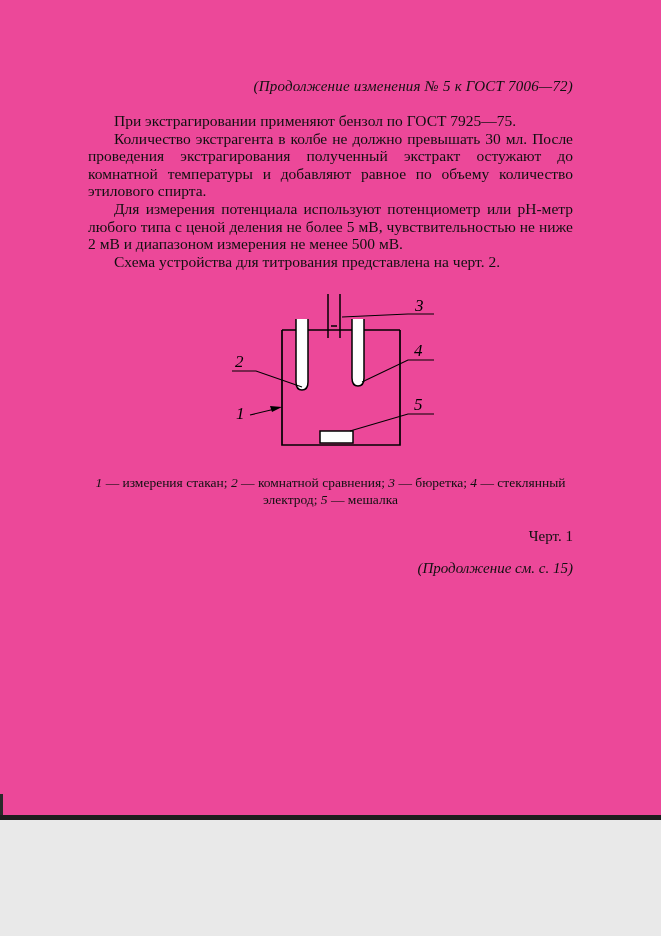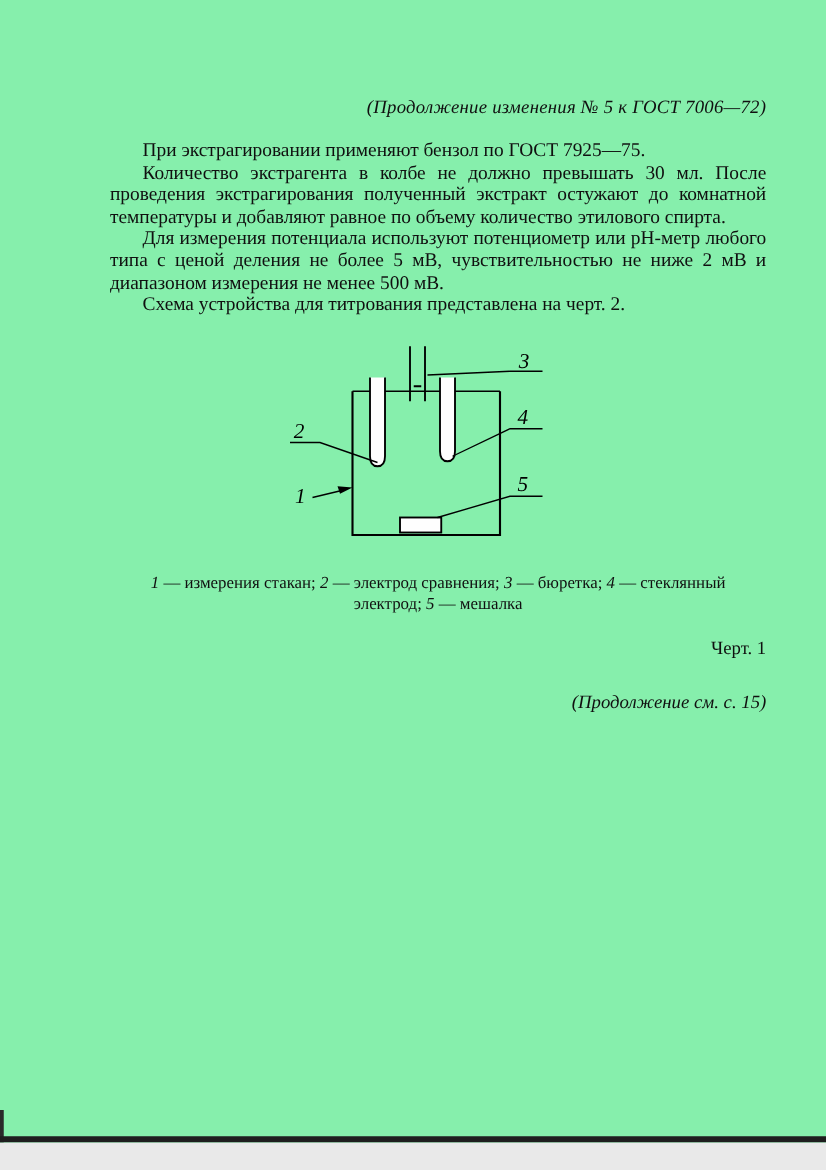--- a/index.html
+++ b/index.html
@@ -1,36 +1,36 @@
 <!DOCTYPE html>
 <html><head>
 <meta charset="utf-8">
 <style>
   * { margin:0; padding:0; box-sizing:border-box; }
   html,body { background:#e9e9e9; }
   body { width:661px; height:936px; font-family:"Liberation Serif", serif; color:#101010; }
   .page {
-    position:relative; width:661px; height:914px; background:#86efac;
-    padding:78px 48px 0 88px; overflow:hidden;
+    position:relative; width:661px; height:820px; background:#ec4899;
+    padding:78px 88px 0 88px; overflow:hidden;
   }
   .header-line {
     font-style:italic; text-align:right; font-size:15px; letter-spacing:.2px;
     margin-bottom:17px; white-space:nowrap;
   }
   p.body {
     font-size:15.5px; line-height:17.6px; text-align:justify; text-indent:26px;
   }
   .figure-wrap { margin-top:20px; }
   .figure-wrap svg { display:block; }
   .caption {
     font-size:13.5px; line-height:17px; text-align:center; margin-top:12px; padding:0 4px;
   }
   .caption i { font-style:italic; }
   .fig-num { text-align:right; font-size:15px; margin-top:20px; }
-  .footer-line { font-style:italic; text-align:right; font-size:15px; margin-top:26px; }
+  .footer-line { font-style:italic; text-align:right; font-size:15px; margin-top:15px; }
   .scan-edge-bottom {
     position:absolute; left:0; bottom:0; width:100%; height:5px; background:#1e1e1e;
   }
   .scan-edge-corner {
     position:absolute; left:0; bottom:0; width:3px; height:26px; background:#2a2a2a;
   }
 </style>
 </head>
 <body>
 
@@ -76,21 +76,21 @@
         <text x="327" y="21">3</text>
         <text x="147" y="77">2</text>
         <text x="326" y="66">4</text>
         <text x="148" y="129">1</text>
         <text x="326" y="120">5</text>
       </g>
     </svg>
   </div>
 
   <div class="caption">
-    <span><i>1</i><span> — измерения стакан; </span></span><span><i>2</i><span> — электрод сравнения; </span></span><span><i>3</i><span> — бюретка; </span></span><span><i>4</i><span> — стеклянный электрод; </span></span><span><i>5</i><span> — мешалка</span></span>
+    <span><i>1</i><span> — измерения стакан; </span></span><span><i>2</i><span> — комнатной сравнения; </span></span><span><i>3</i><span> — бюретка; </span></span><span><i>4</i><span> — стеклянный электрод; </span></span><span><i>5</i><span> — мешалка</span></span>
   </div>
 
   <div class="fig-num">Черт. 1</div>
 
   <div class="footer-line">(Продолжение см. с. 15)</div>
 
   <div class="scan-edge-corner"></div>
   <div class="scan-edge-bottom"></div>
 </div>
 

